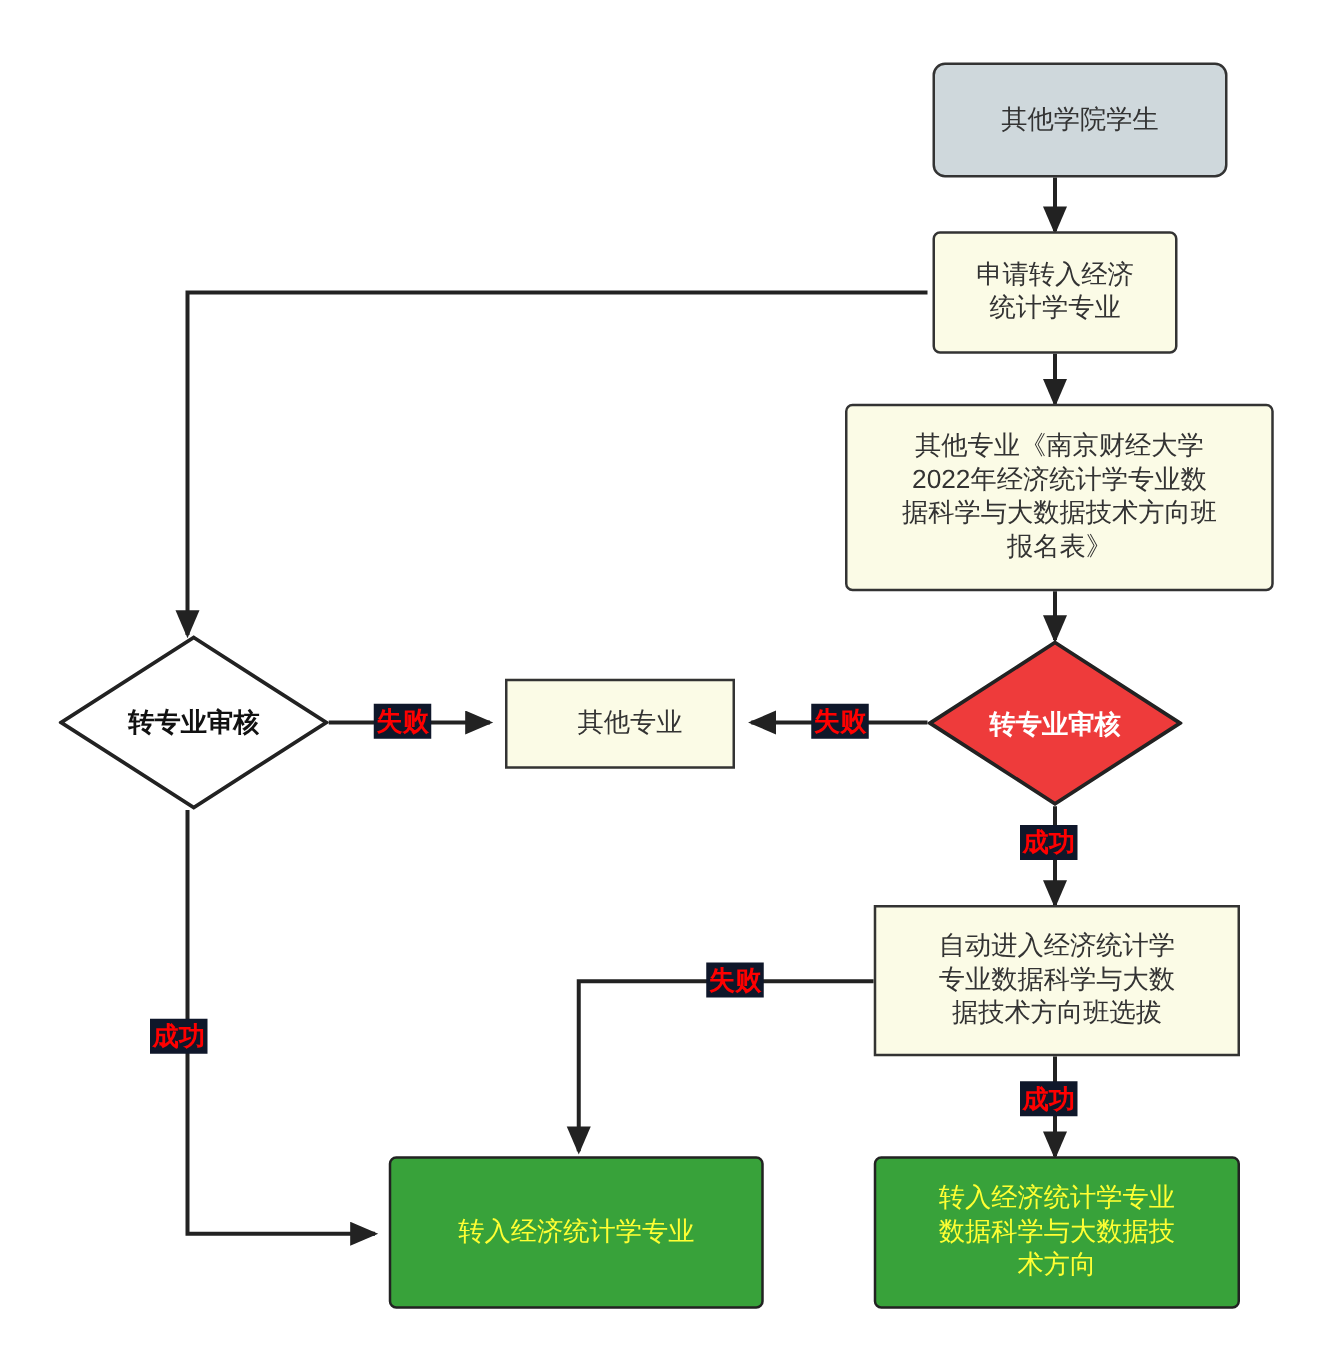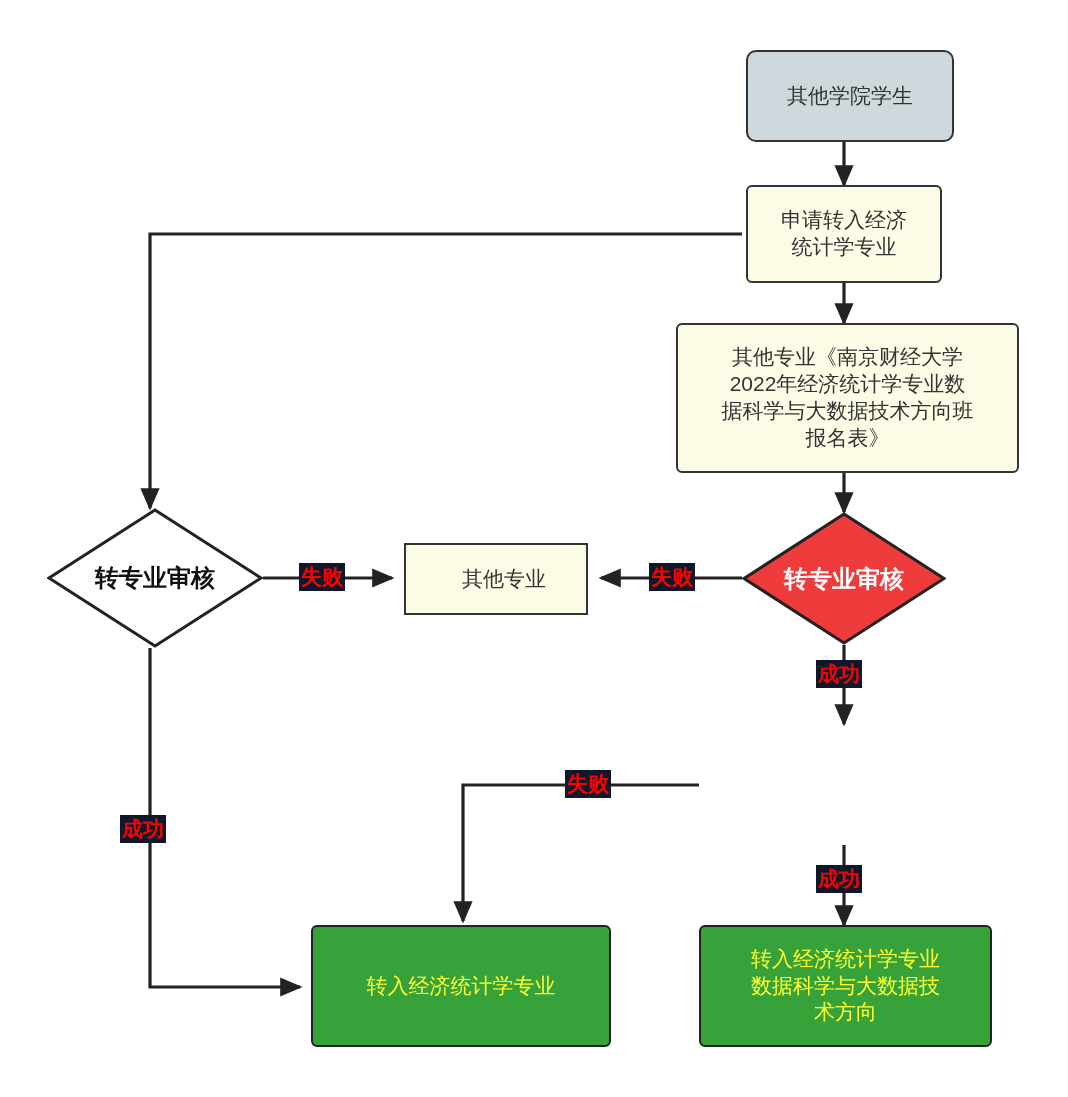--- a/index.html
+++ b/index.html
@@ -87,21 +87,21 @@
   .diamond .dlabel {
     position: absolute;
     left: 0;
     top: 0;
     width: 100%;
     height: 100%;
     display: flex;
     align-items: center;
     justify-content: center;
     font-weight: bold;
-    font-size: 24px;
+    font-size: 21px;
   }
   .diamond.white .dlabel { color: #111111; }
   .diamond.red .dlabel { color: #ffffff; }
 
   .edge-label {
     position: absolute;
     color: #ff0000;
     font-weight: bold;
     font-size: 21px;
     white-space: nowrap;
@@ -137,21 +137,21 @@
       <path d="M844,845 L844,925"></path>
 
       <path d="M699,785 L463,785 L463,921"></path>
 
       <path d="M742,234 L150,234 L150,508"></path>
 
       <path d="M150,648 L150,987 L300,987"></path>
     </g>
   </svg>
 
-  <div class="node n-start" style="left:746px; top:50px; width:208px; height:92px;">其他学院学生</div>
+  <div class="node n-start" style="left:746px; top:50px; width:236px; height:92px;">其他学院学生</div>
 
   <div class="node n-soft" style="left:746px; top:185px; width:196px; height:98px;">申请转入经济
 统计学专业</div>
 
   <div class="node n-soft" style="left:676px; top:323px; width:343px; height:150px;">其他专业《南京财经大学
 2022年经济统计学专业数
 据科学与大数据技术方向班
 报名表》</div>
 
   <div class="diamond red" style="left:742px; top:512px; width:204px; height:133px;">
@@ -163,20 +163,23 @@
 
   <div class="diamond white" style="left:47px; top:508px; width:216px; height:140px;">
     <svg class="shape" viewBox="0 0 216 140" preserveAspectRatio="none">
       <polygon points="108,2 214,70 108,138 2,70" fill="#ffffff" stroke="#222222" stroke-width="3"></polygon>
     </svg>
     <div class="dlabel">转专业审核</div>
   </div>
 
   <div class="node n-rect" style="left:404px; top:543px; width:184px; height:72px;padding-left:16px;">其他专业</div>
 
+  <div class="node n-rect" style="left:699px; top:724px; width:293px; height:121px;">自动进入经济统计学
+专业数据科学与大数
+据技术方向班选拔</div>
 
   <div class="node n-green sharp" style="left:311px; top:925px; width:300px; height:122px;">转入经济统计学专业</div>
 
   <div class="node n-green sharp" style="left:699px; top:925px; width:293px; height:122px;">转入经济统计学专业
 数据科学与大数据技
 术方向</div>
 
   <div class="edge-label" style="left:649px; top:563px;">失败</div>
 
   <div class="edge-label" style="left:299px; top:563px;">失败</div>

